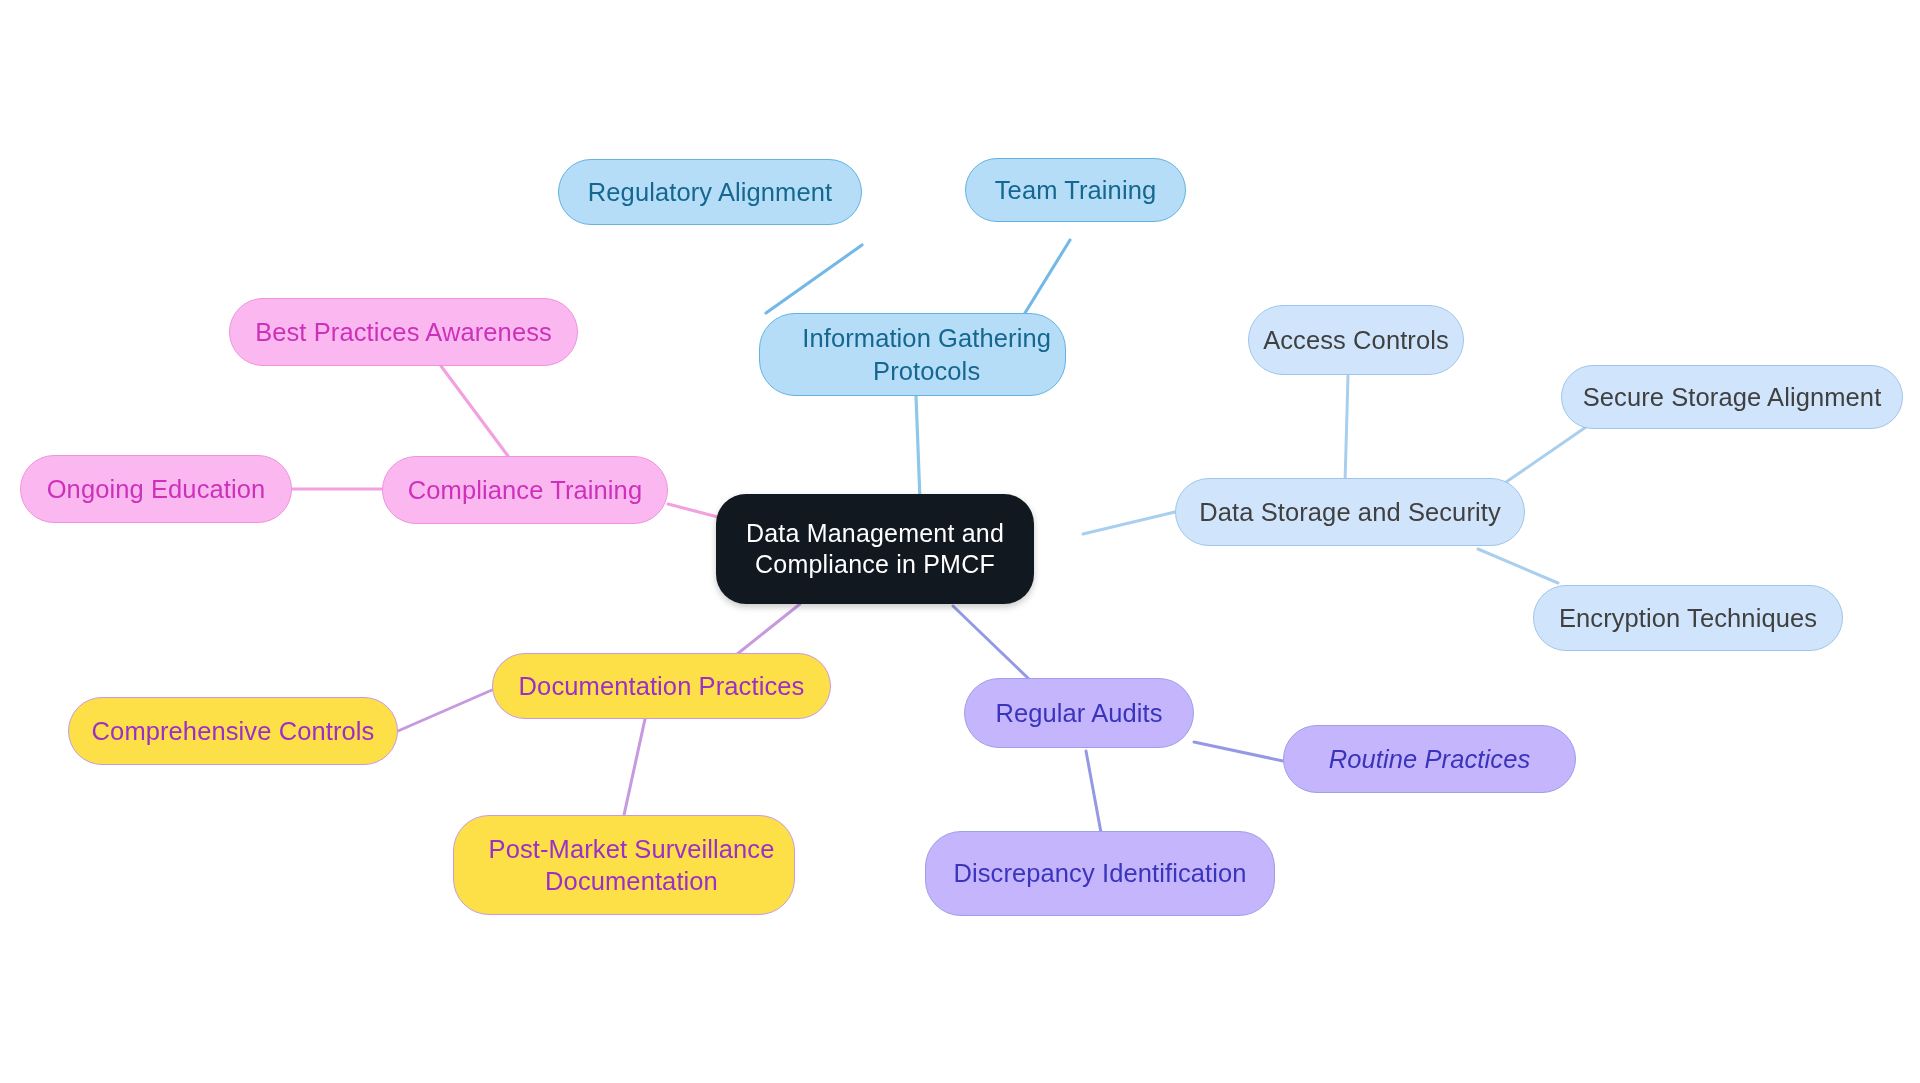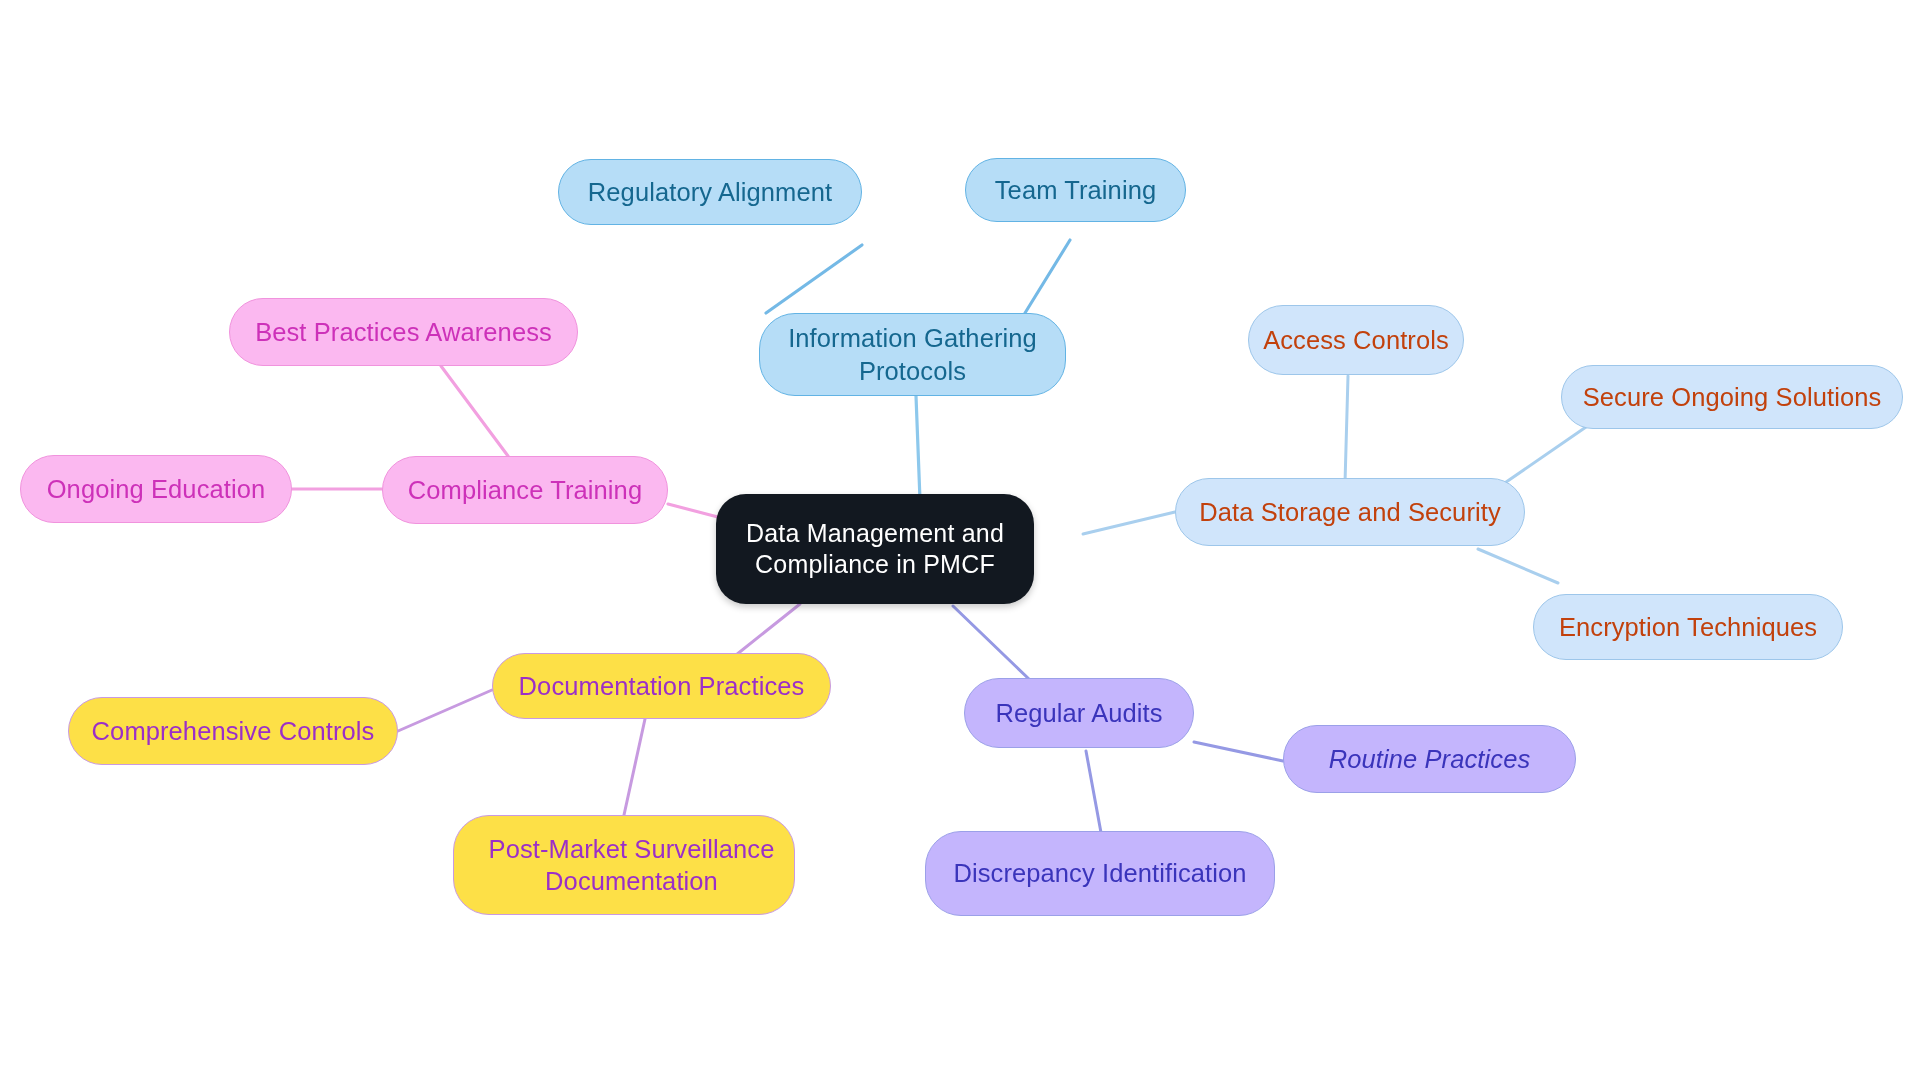--- a/index.html
+++ b/index.html
@@ -60,21 +60,21 @@
   
   .c-cyan {
     background: #b6ddf7;
     border-color: #62b3e4;
     color: #15678f;
   }
   
   .c-blue {
     background: #d0e5fb;
     border-color: #9dc6ea;
-    color: #c2410c;
+    color: #404040;
   }
   
   .c-pink {
     background: #fbb8f0;
     border-color: #f093dd;
     color: #cd31b9;
   }
   
   .c-violet {
     background: #fde047;
@@ -126,21 +126,21 @@
     <path d="M 1194 742 L 1283 761" fill="none" stroke="#9599e4" stroke-width="3.0" stroke-linecap="round"></path>
 
     <path d="M 1086 751 L 1102 838" fill="none" stroke="#9599e4" stroke-width="3.0" stroke-linecap="round"></path>
   </svg>
 
   <div class="node root" style="left:716px; top:494px; width:318px; height:110px;">
     <span>Data Management and
 Compliance in PMCF</span>
   </div>
 
-  <div class="node branch c-cyan" style="left:759px; top:313px; width:307px; height:83px;">
+  <div class="node branch c-cyan" style="left:759px; top:313px; width:307px; height:83px;justify-content:flex-end;">
     <span>Information Gathering
 Protocols</span>
   </div>
 
   <div class="node leaf c-cyan" style="left:558px; top:159px; width:304px; height:66px;">
     <span>Regulatory Alignment</span>
   </div>
 
   <div class="node leaf c-cyan" style="left:965px; top:158px; width:221px; height:64px;">
     <span>Team Training</span>
@@ -148,24 +148,24 @@
 
   <div class="node branch c-blue" style="left:1175px; top:478px; width:350px; height:68px;">
     <span>Data Storage and Security</span>
   </div>
 
   <div class="node leaf c-blue" style="left:1248px; top:305px; width:216px; height:70px;">
     <span>Access Controls</span>
   </div>
 
   <div class="node leaf c-blue" style="left:1561px; top:365px; width:342px; height:64px;">
-    <span>Secure Ongoing Solutions</span>
-  </div>
-
-  <div class="node leaf c-blue" style="left:1533px; top:585px; width:310px; height:66px;margin-top:9px;">
+    <span>Secure Storage Alignment</span>
+  </div>
+
+  <div class="node leaf c-blue" style="left:1533px; top:585px; width:310px; height:66px;">
     <span>Encryption Techniques</span>
   </div>
 
   <div class="node branch c-pink" style="left:382px; top:456px; width:286px; height:68px;">
     <span>Compliance Training</span>
   </div>
 
   <div class="node leaf c-pink" style="left:229px; top:298px; width:349px; height:68px;">
     <span>Best Practices Awareness</span>
   </div>

